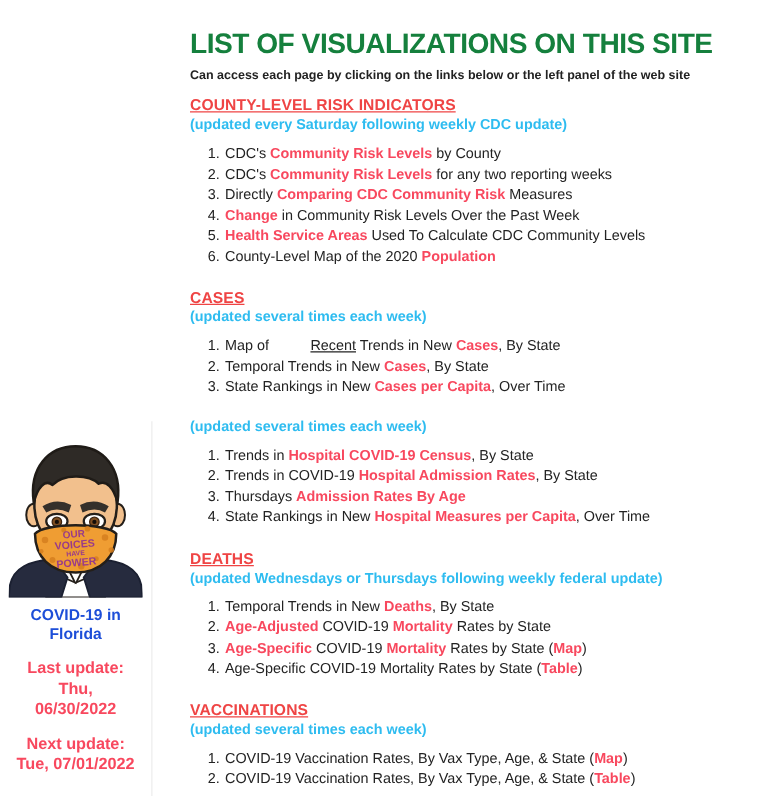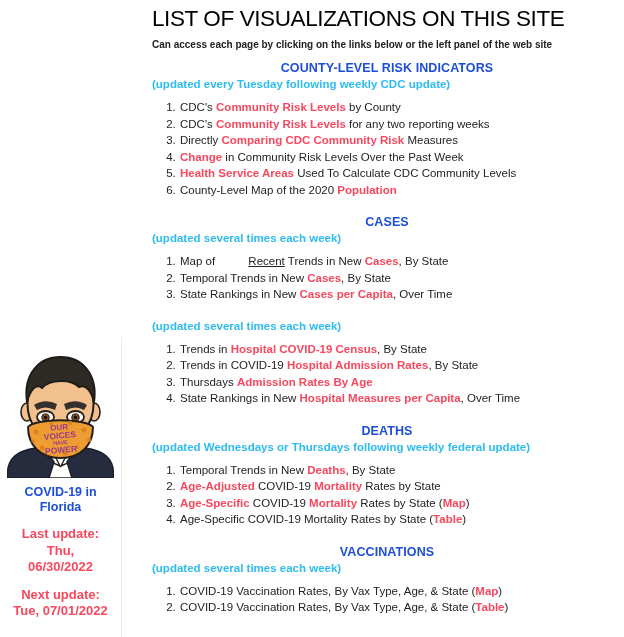--- a/index.html
+++ b/index.html
@@ -9,28 +9,28 @@
   }
   html,body{margin:0;padding:0;}
   body{
     width:624px;height:637px;position:relative;overflow:hidden;
     background:#ffffff;color:var(--dark);
     font-family:"Liberation Sans",sans-serif;
   }
   
   .main{position:absolute;left:152px;top:0;width:470px;}
   .page-title{
-    margin:6px 0 7px;font-size:22.5px;line-height:26px;font-weight:400;
-    letter-spacing:-0.4px;color:#000000;white-space:nowrap;
+    margin:22px 0 7px;font-size:22.5px;line-height:26px;font-weight:700;
+    letter-spacing:-0.4px;color:#15803d;white-space:nowrap;
   }
   .subtitle{font-size:10px;line-height:12px;font-weight:bold;margin:0 0 10px;color:#222;}
   .viz-section{margin:0;}
   .sec-heading{
     font-size:12.5px;line-height:15px;font-weight:800;margin:0 0 2px;
-    color:#1d4ed8;letter-spacing:0.1px;text-align:center;
+    color:#ef4444;text-decoration:underline;letter-spacing:0.1px;
   }
   .sec-note{font-size:11.5px;line-height:13px;font-weight:bold;color:var(--cyan);margin:0 0 8px;}
   .viz-list{margin:0 0 17px;padding:0 0 0 27px;font-size:11.5px;line-height:16.5px;}
   .viz-list li{padding-left:1px;}
   .red-link{color:var(--red);font-weight:bold;cursor:pointer;}
   .u-text{text-decoration:underline;margin-left:30px;}
   
   .sidebar{
     position:absolute;left:0;top:337px;width:121px;height:300px;
     border-right:1px solid #ededed;text-align:center;
@@ -106,21 +106,21 @@
   <div class="update-block">Next update:
 Tue, 07/01/2022</div>
 </aside>
 
 <main class="main">
   <h1 class="page-title">LIST OF VISUALIZATIONS ON THIS SITE</h1>
   <div class="subtitle">Can access each page by clicking on the links below or the left panel of the web site</div>
   <div>
       <section class="viz-section">
         <h2 class="sec-heading">COUNTY-LEVEL RISK INDICATORS</h2>
-        <div class="sec-note">(updated every Tuesday following weekly CDC update)</div>
+        <div class="sec-note">(updated every Saturday following weekly CDC update)</div>
         <ol class="viz-list">
           <li><span>CDC's </span><span class="red-link">Community Risk Levels</span><span> by County</span></li>
           <li><span>CDC's </span><span class="red-link">Community Risk Levels</span><span> for any two reporting weeks</span></li>
           <li><span>Directly </span><span class="red-link">Comparing CDC Community Risk</span><span> Measures</span></li>
           <li><span class="red-link">Change</span><span> in Community Risk Levels Over the Past Week</span></li>
           <li><span class="red-link">Health Service Areas</span><span> Used To Calculate CDC Community Levels</span></li>
           <li><span>County-Level Map of the 2020 </span><span class="red-link">Population</span></li>
         </ol>
       </section>
       <section class="viz-section">

